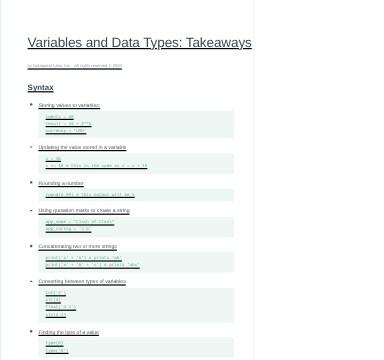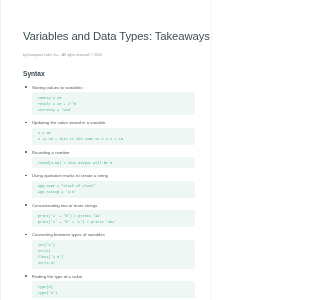--- a/index.html
+++ b/index.html
@@ -21,20 +21,21 @@
     height: 300px;
     background: #ffffff;
     box-sizing: border-box;
     border-left: 1px solid #eceff0;
     border-right: 1px solid #f3f5f6;
     overflow: hidden;
   }
 
   .content {
     padding: 22px 16px 0 22px;
+    text-decoration: underline;
   }
 
   
   .title-row {
     display: flex;
     align-items: baseline;
     gap: 3px;
     white-space: nowrap;
   }
   .doc-title {

